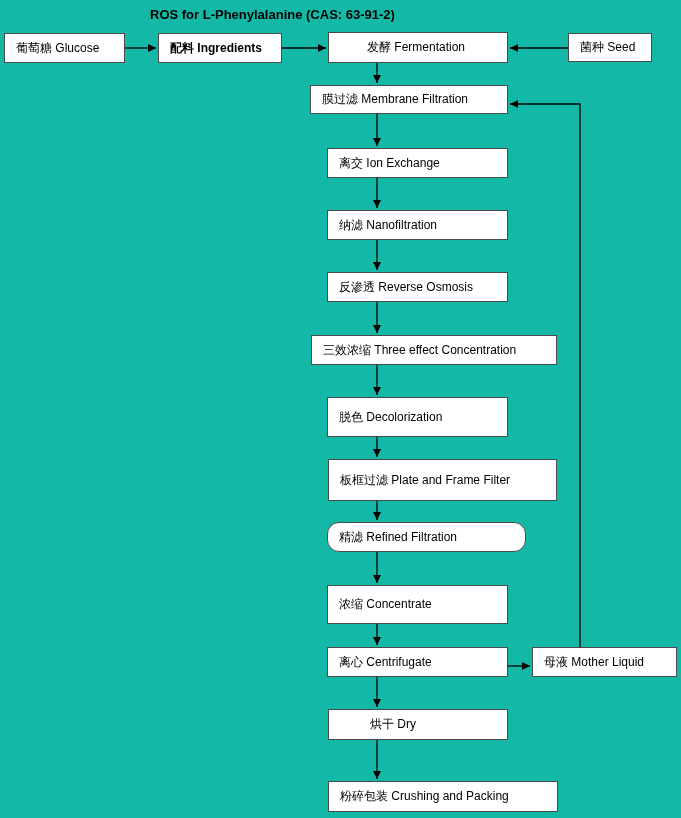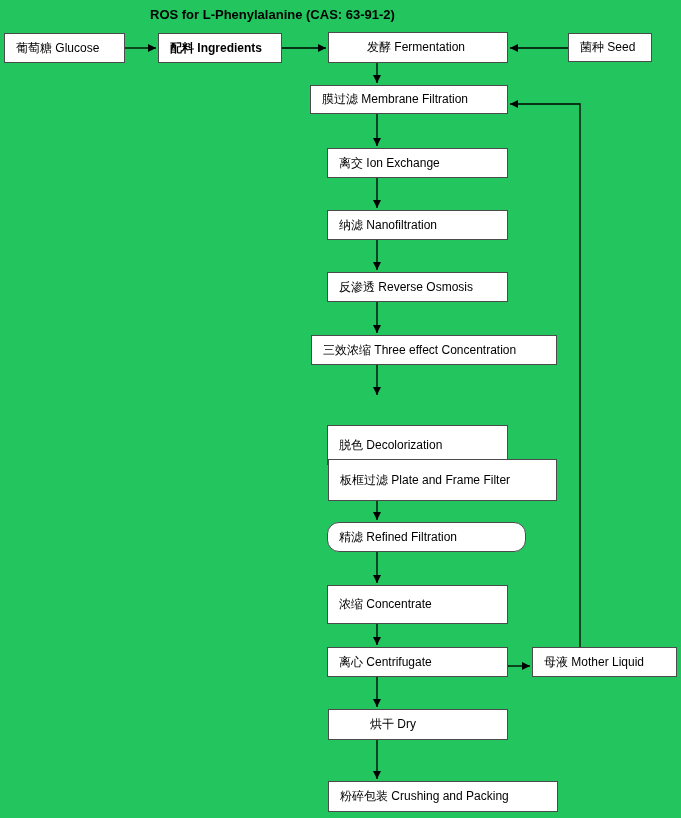--- a/index.html
+++ b/index.html
@@ -5,21 +5,21 @@
   html, body {
     margin: 0;
     padding: 0;
     background: #ffffff;
     font-family: "Liberation Sans", "DejaVu Sans", sans-serif;
   }
   .canvas {
     position: relative;
     width: 681px;
     height: 818px;
-    background: #22c55e;
+    background: #14b8a6;
     overflow: hidden;
   }
   .diagram-title {
     position: absolute;
     left: 150px;
     top: 7px;
     font-size: 13px;
     font-weight: bold;
     color: #000000;
     white-space: nowrap;
@@ -46,21 +46,21 @@
   
   .n-glucose      { left: 4px;   top: 33px;  width: 121px; height: 30px; }
   .n-ingredients  { left: 158px; top: 33px;  width: 124px; height: 30px; font-weight: bold; }
   .n-fermentation { left: 328px; top: 32px;  width: 180px; height: 31px; padding-left: 38px; }
   .n-seed         { left: 568px; top: 33px;  width: 84px;  height: 29px; }
   .n-membrane     { left: 310px; top: 85px;  width: 198px; height: 29px; }
   .n-ion          { left: 327px; top: 148px; width: 181px; height: 30px; }
   .n-nano         { left: 327px; top: 210px; width: 181px; height: 30px; }
   .n-ro           { left: 327px; top: 272px; width: 181px; height: 30px; }
   .n-three        { left: 311px; top: 335px; width: 246px; height: 30px; }
-  .n-decolor      { left: 327px; top: 397px; width: 181px; height: 40px; margin-top: 28px; }
+  .n-decolor      { left: 327px; top: 397px; width: 181px; height: 40px; }
   .n-plate        { left: 328px; top: 459px; width: 229px; height: 42px; }
   .n-refined      { left: 327px; top: 522px; width: 199px; height: 30px; border-radius: 12px; }
   .n-concentrate  { left: 327px; top: 585px; width: 181px; height: 39px; }
   .n-centrifugate { left: 327px; top: 647px; width: 181px; height: 30px; }
   .n-mother       { left: 532px; top: 647px; width: 145px; height: 30px; }
   .n-dry          { left: 328px; top: 709px; width: 180px; height: 31px; padding-left: 41px; }
   .n-crushing     { left: 328px; top: 781px; width: 230px; height: 31px; }
 </style>
 </head>
 <body>

